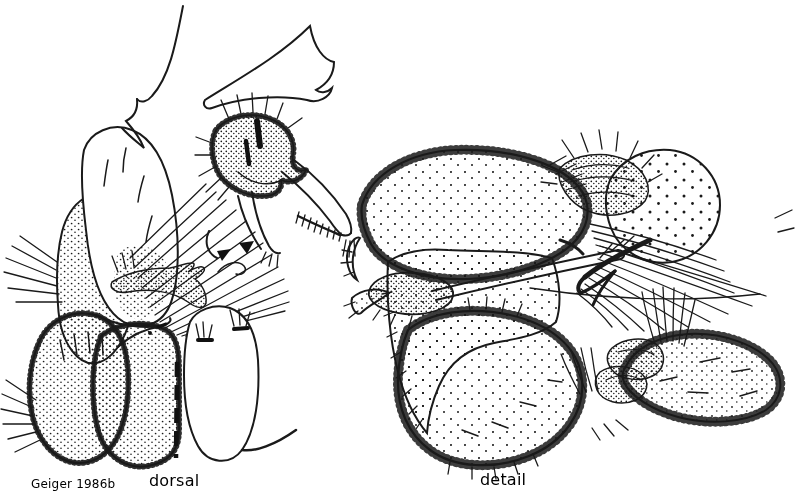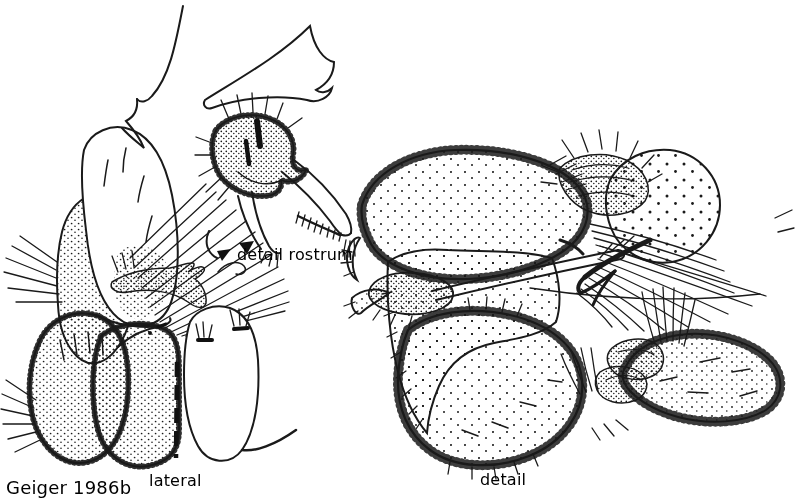--- a/index.html
+++ b/index.html
@@ -13,21 +13,21 @@
   }
   .stage svg { position: absolute; left: 0; top: 0; }
   .lbl {
     position: absolute;
     font-family: "DejaVu Sans", sans-serif;
     font-size: 16px;
     color: #000;
     white-space: nowrap;
     letter-spacing: 0.2px;
   }
-  .lbl.citation { font-size: 18px; }
+  .lbl.citation { font-size: 12px; margin-left: 25px; }
 
   
   .o15 { stroke: #1a1a1a; stroke-width: 1.5; }
   .o18 { stroke: #1a1a1a; stroke-width: 1.8; }
   .o2  { stroke: #1a1a1a; stroke-width: 2; }
   .o22 { stroke: #1a1a1a; stroke-width: 2.2; }
   .ink { stroke: #1a1a1a; fill: none; stroke-linecap: round; }
   .w12 { stroke-width: 1.2; }
   .w15 { stroke-width: 1.5; }
   .w2  { stroke-width: 2; }
@@ -362,17 +362,16 @@
       <path d="M700,362 L720,358"></path>
           <path d="M732,372 L750,369"></path>
           <path d="M688,392 L708,393"></path>
       <path d="M740,396 L757,391"></path>
           <path d="M660,381 L677,377"></path>
     </g>
   </g>
 </svg>
 
 <div class="lbl citation" style="left:6px; top:477px">Geiger 1986b</div>
-<div class="lbl" style="left:149px; top:471px">lateral</div>
-<div class="lbl" style="left:237px; top:245px">detail rostrum</div>
+<div class="lbl" style="left:149px; top:471px">dorsal</div>
 <div class="lbl" style="left:480px; top:470px">detail</div>
 
 </div>
 
 </body></html>

